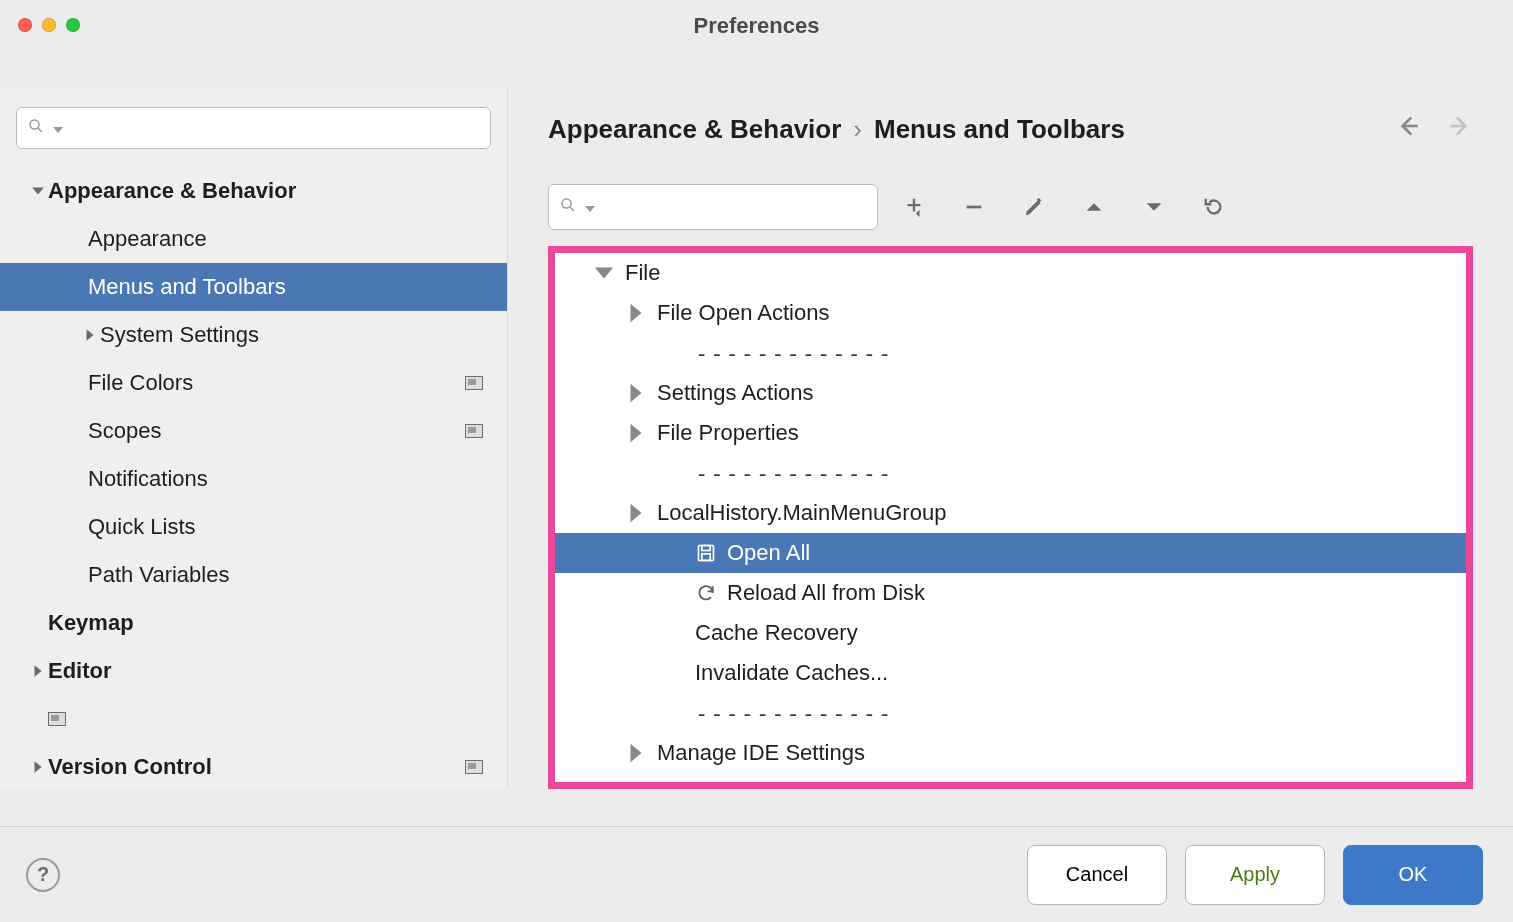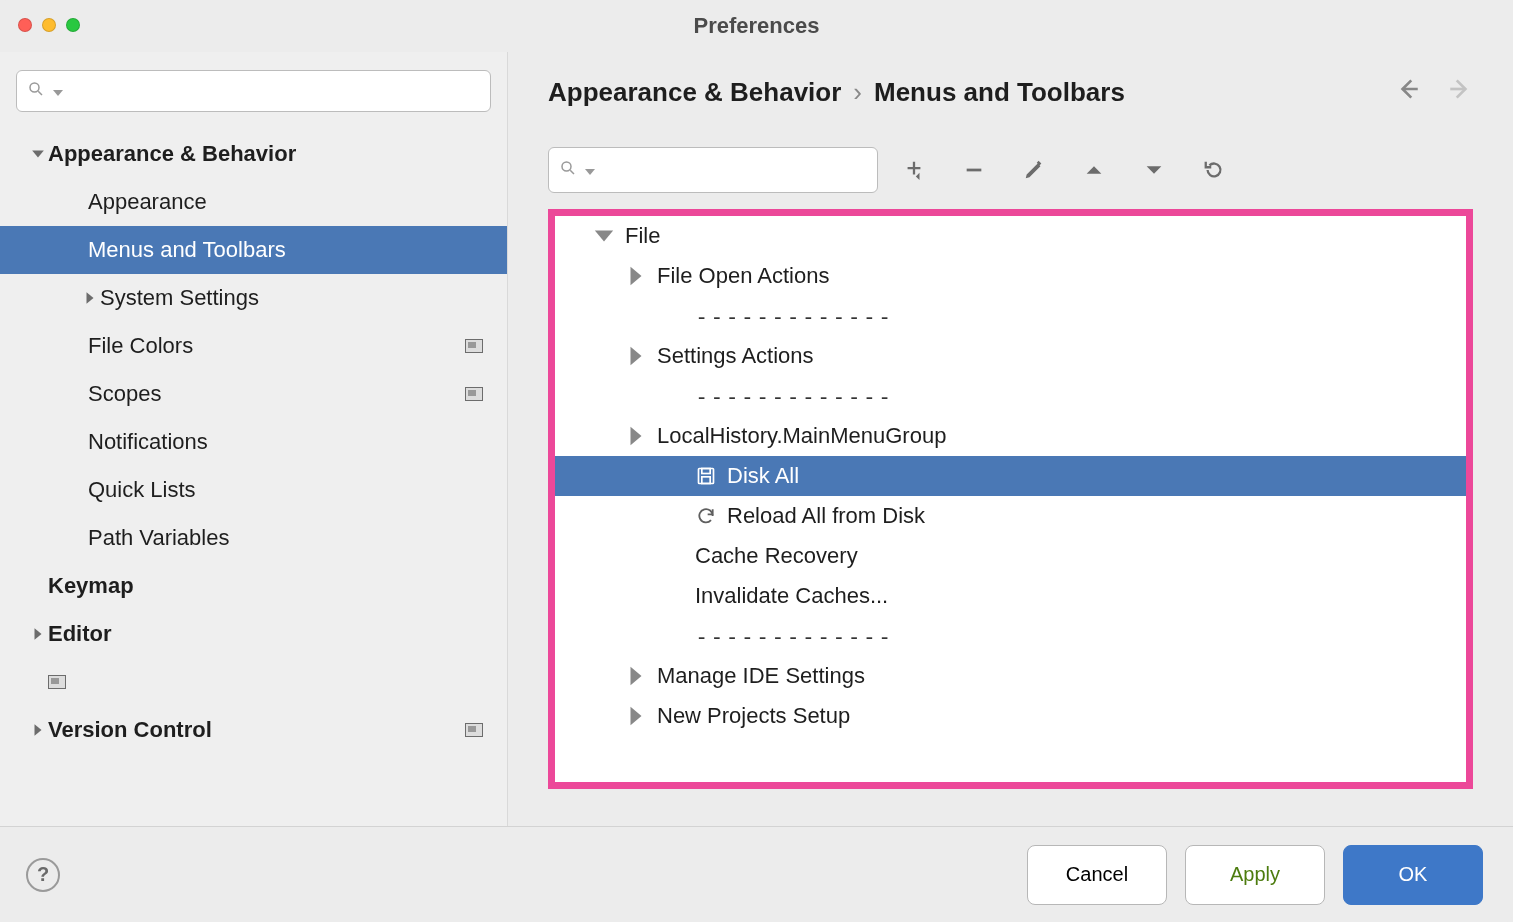--- a/index.html
+++ b/index.html
@@ -1,17 +1,17 @@
 <!DOCTYPE html>
 <html><head>
 <meta charset="utf-8">
 <style>
   * { box-sizing: border-box; margin: 0; padding: 0; }
   html, body { width: 1513px; height: 922px; font-family: -apple-system, "Helvetica Neue", Arial, sans-serif; background: #ececec; color: #1e1e1e; }
-  .window { width: 100%; height: 100%; display: flex; flex-direction: column; background: #ececec; border-radius: 8px; overflow: hidden; }
+  .window { width: 100%; height: 100%; display: flex; flex-direction: column; background: #ececec; border-radius: 8px; overflow: hidden; gap: 37px; }
   .titlebar { height: 52px; display: flex; align-items: center; padding: 0 16px; position: relative; background: #ececec; }
   .traffic { display: flex; gap: 10px; position: absolute; left: 18px; top: 18px; }
   .tl { width: 14px; height: 14px; border-radius: 50%; border: 1px solid rgba(0,0,0,0.15); }
   .tl.red { background: #ff5f57; }
   .tl.yellow { background: #febc2e; }
   .tl.green { background: #28c840; }
   .title { flex: 1; text-align: center; font-size: 22px; font-weight: 600; color: #4b4b4b; }
   .body { flex: 1; display: flex; min-height: 0; }
   .sidebar { width: 508px; background: #efefef; border-right: 1px solid #d9d9d9; display: flex; flex-direction: column; padding-top: 18px; }
   .search-wrap { padding: 0 16px 12px 16px; }
@@ -250,20 +250,28 @@
             <span class="sep-dashes">-------------</span>
           </div>
           <div class="prow l1">
             <span class="pch">
               <svg viewBox="0 0 12 12" fill="currentColor">
                 <path d="M3 1l6 5-6 5z"></path>
               </svg>
             </span>
             <span class="">Settings Actions</span>
           </div>
+          <div class="prow l1">
+            <span class="pch">
+              <svg viewBox="0 0 12 12" fill="currentColor">
+                <path d="M3 1l6 5-6 5z"></path>
+              </svg>
+            </span>
+            <span class="">File Properties</span>
+          </div>
           <div class="prow l2">
             <span class="pch"></span>
             <span class="sep-dashes">-------------</span>
           </div>
           <div class="prow l1">
             <span class="pch">
               <svg viewBox="0 0 12 12" fill="currentColor">
                 <path d="M3 1l6 5-6 5z"></path>
               </svg>
             </span>
@@ -271,21 +279,21 @@
           </div>
           <div class="prow l2 selected">
             <span class="pch"></span>
             <span class="picon">
               <svg viewBox="0 0 24 24" fill="none" stroke="currentColor" stroke-width="2">
                 <rect x="3" y="3" width="18" height="18" rx="1"></rect>
                 <rect x="7" y="3" width="10" height="6"></rect>
                 <rect x="7" y="13" width="10" height="8"></rect>
               </svg>
             </span>
-            <span class="">Disk All</span>
+            <span class="">Open All</span>
           </div>
           <div class="prow l2">
             <span class="pch"></span>
             <span class="picon">
               <svg viewBox="0 0 24 24" fill="none" stroke="currentColor" stroke-width="2.2">
                 <path d="M20 12a8 8 0 1 0-2 5"></path>
                 <path d="M20 4v6h-6"></path>
               </svg>
             </span>
             <span class="">Reload All from Disk</span>

